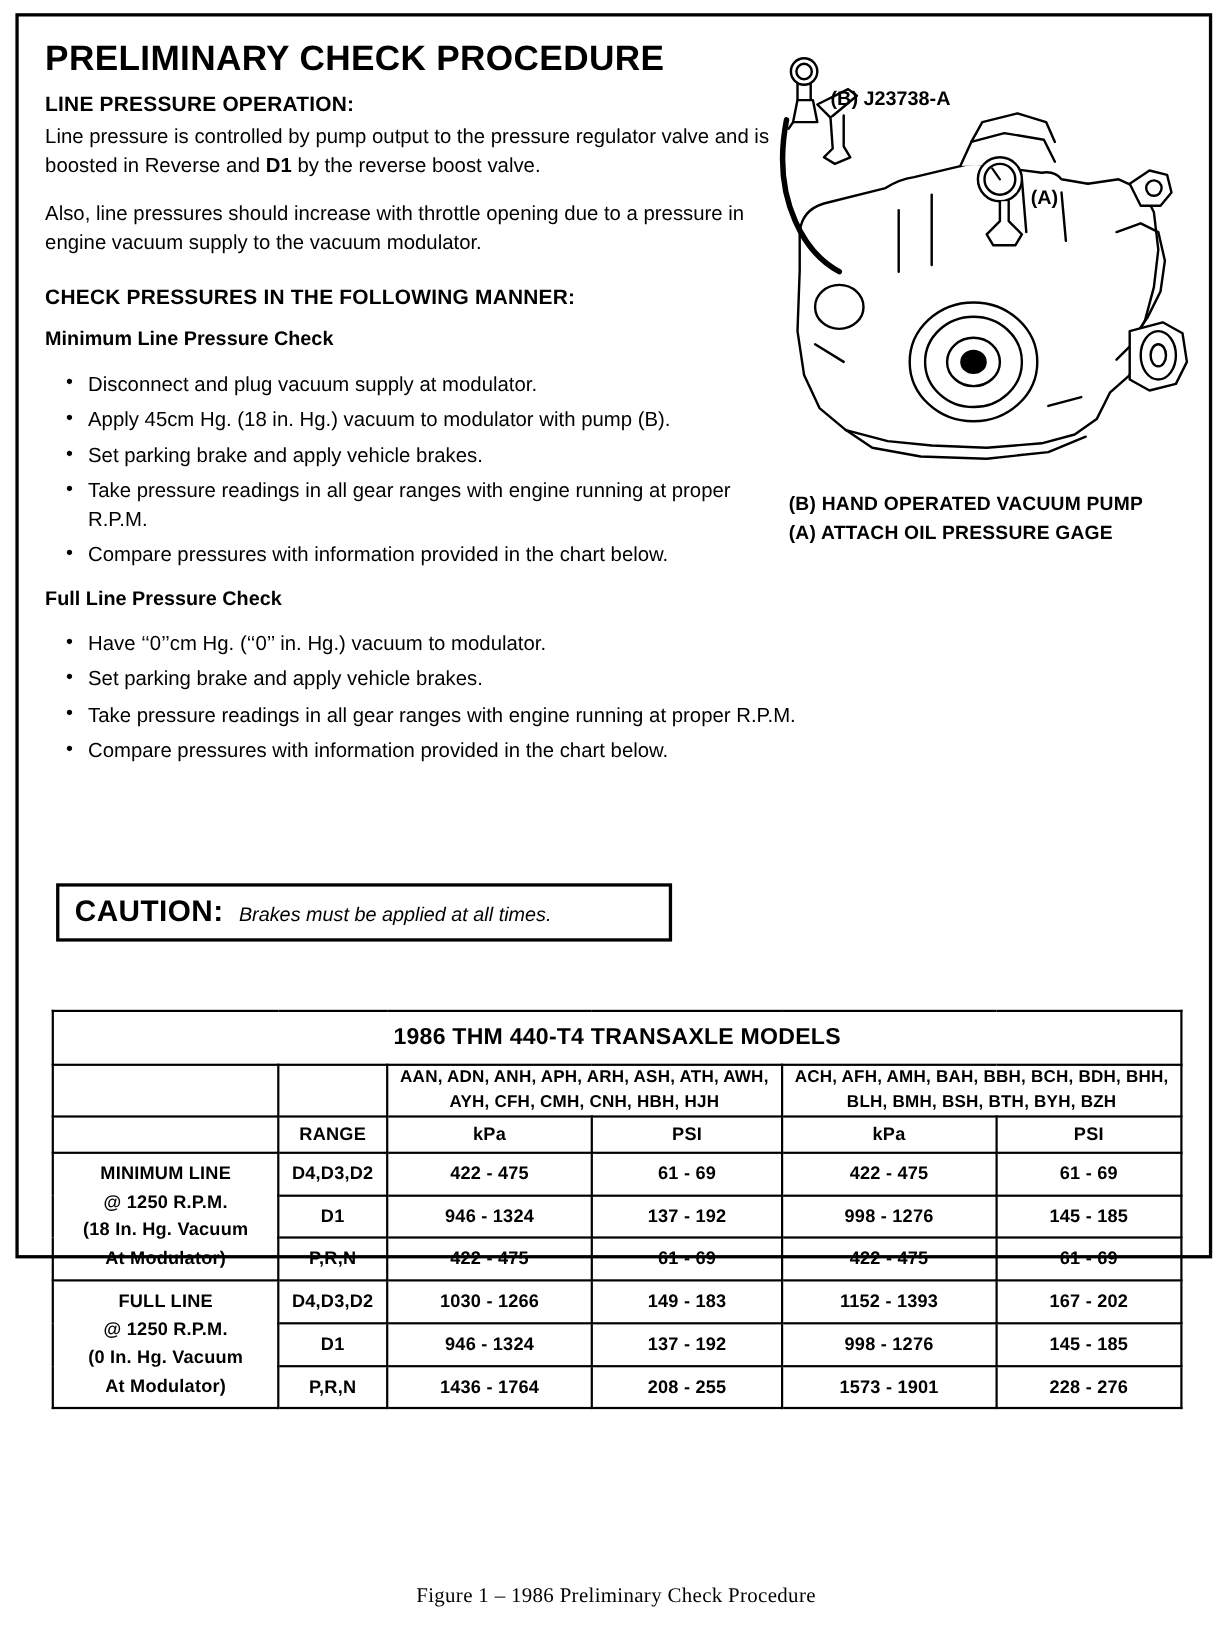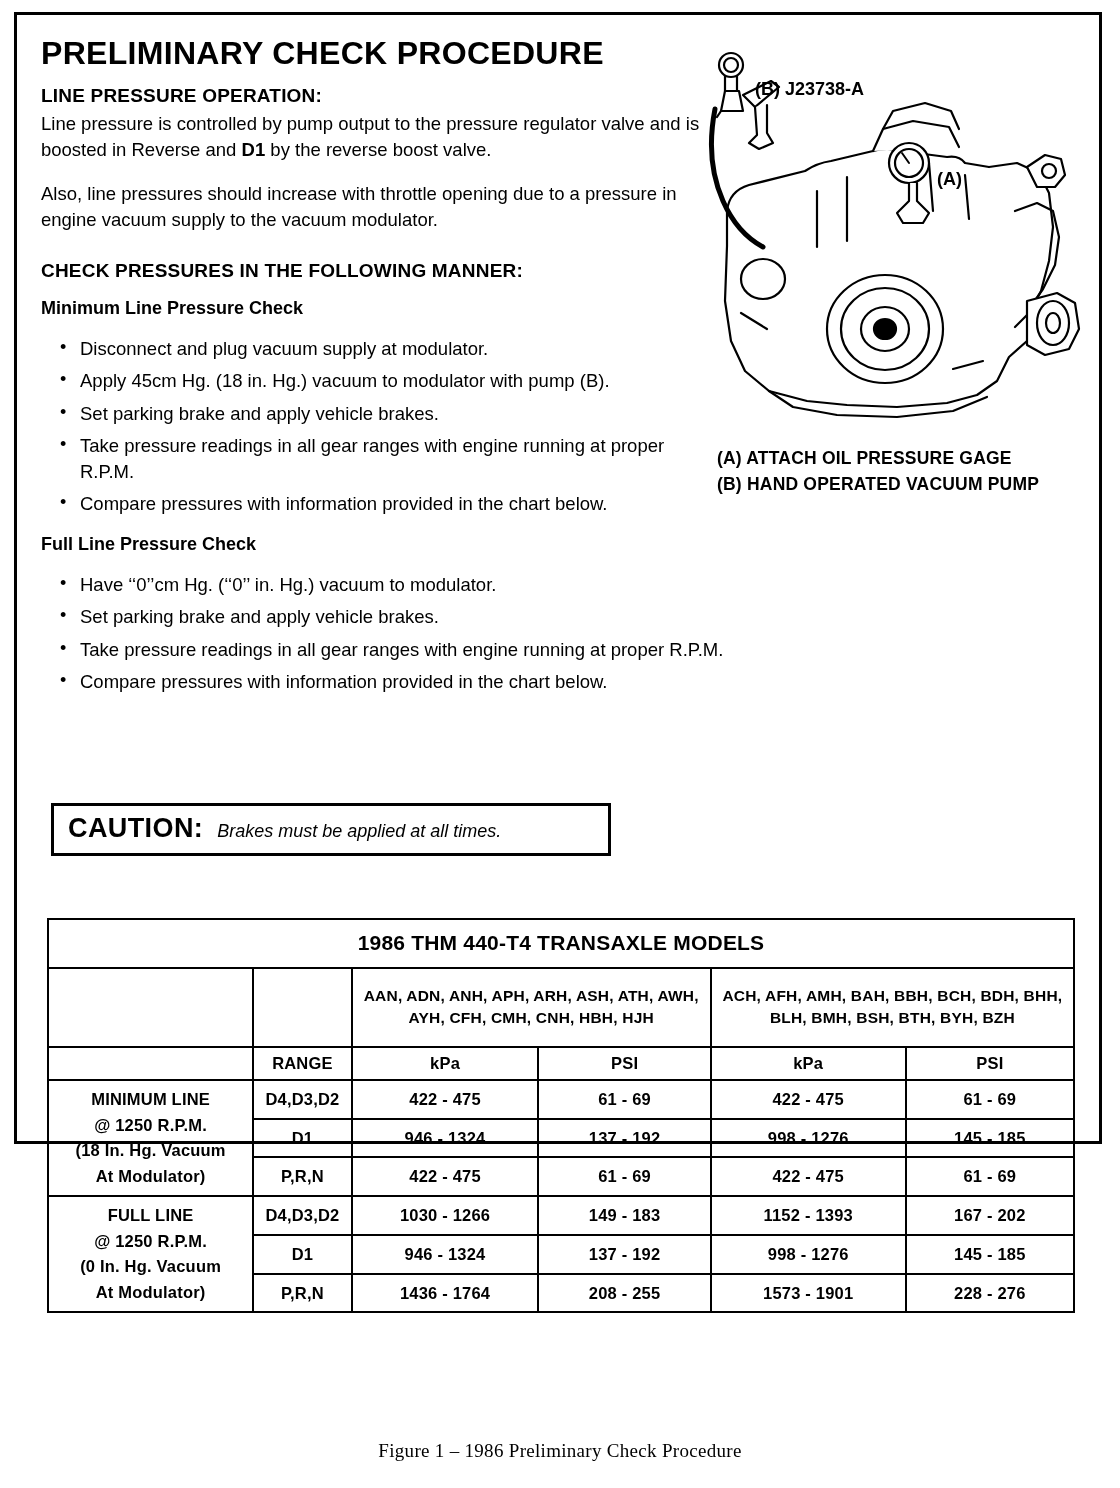--- a/index.html
+++ b/index.html
@@ -161,21 +161,21 @@
   }
   .tbl-title {
     font-size: 21px !important;
     font-weight: bold;
     padding: 11px 0 12px 0 !important;
     letter-spacing: 0.3px;
   }
   .grp-head {
     font-size: 15.5px !important;
     line-height: 1.45;
-    padding: 16px 6px !important;
+    padding: 0 6px !important;
     margin-top: 28px;
   }
   .blank { border-left: none; border-top: none; }
   .rowlabel {
     font-size: 16.5px !important;
     line-height: 1.55;
     padding: 6px 4px !important;
   }
   .hdr-range { font-size: 16.5px !important; }
   .cell { padding: 2px 2px !important; }
@@ -283,22 +283,22 @@
         <path d="M46 44 L74 30 L82 36 L58 56 Z" fill="#ffffff"></path>
         <path d="M58 56 L60 84 L52 92 L62 98 L76 92 L70 82 L70 54" fill="#ffffff"></path>
         <path d="M24 60 L20 66"></path>
       </g>
     </svg>
     <div class="callout callout-b">(B) J23738-A</div>
     <div class="callout callout-a">(A)</div>
   </div>
 
   <div class="legend">
+    <div>(B) HAND OPERATED VACUUM PUMP</div>
     <div>(A) ATTACH OIL PRESSURE GAGE</div>
-    <div>(B) HAND OPERATED VACUUM PUMP</div>
   </div>
 
   <div class="tbl-wrap">
     <table class="spec">
       <colgroup>
         <col style="width:200px">
         <col style="width:96px">
         <col style="width:182px">
         <col style="width:168px">
         <col style="width:190px">

